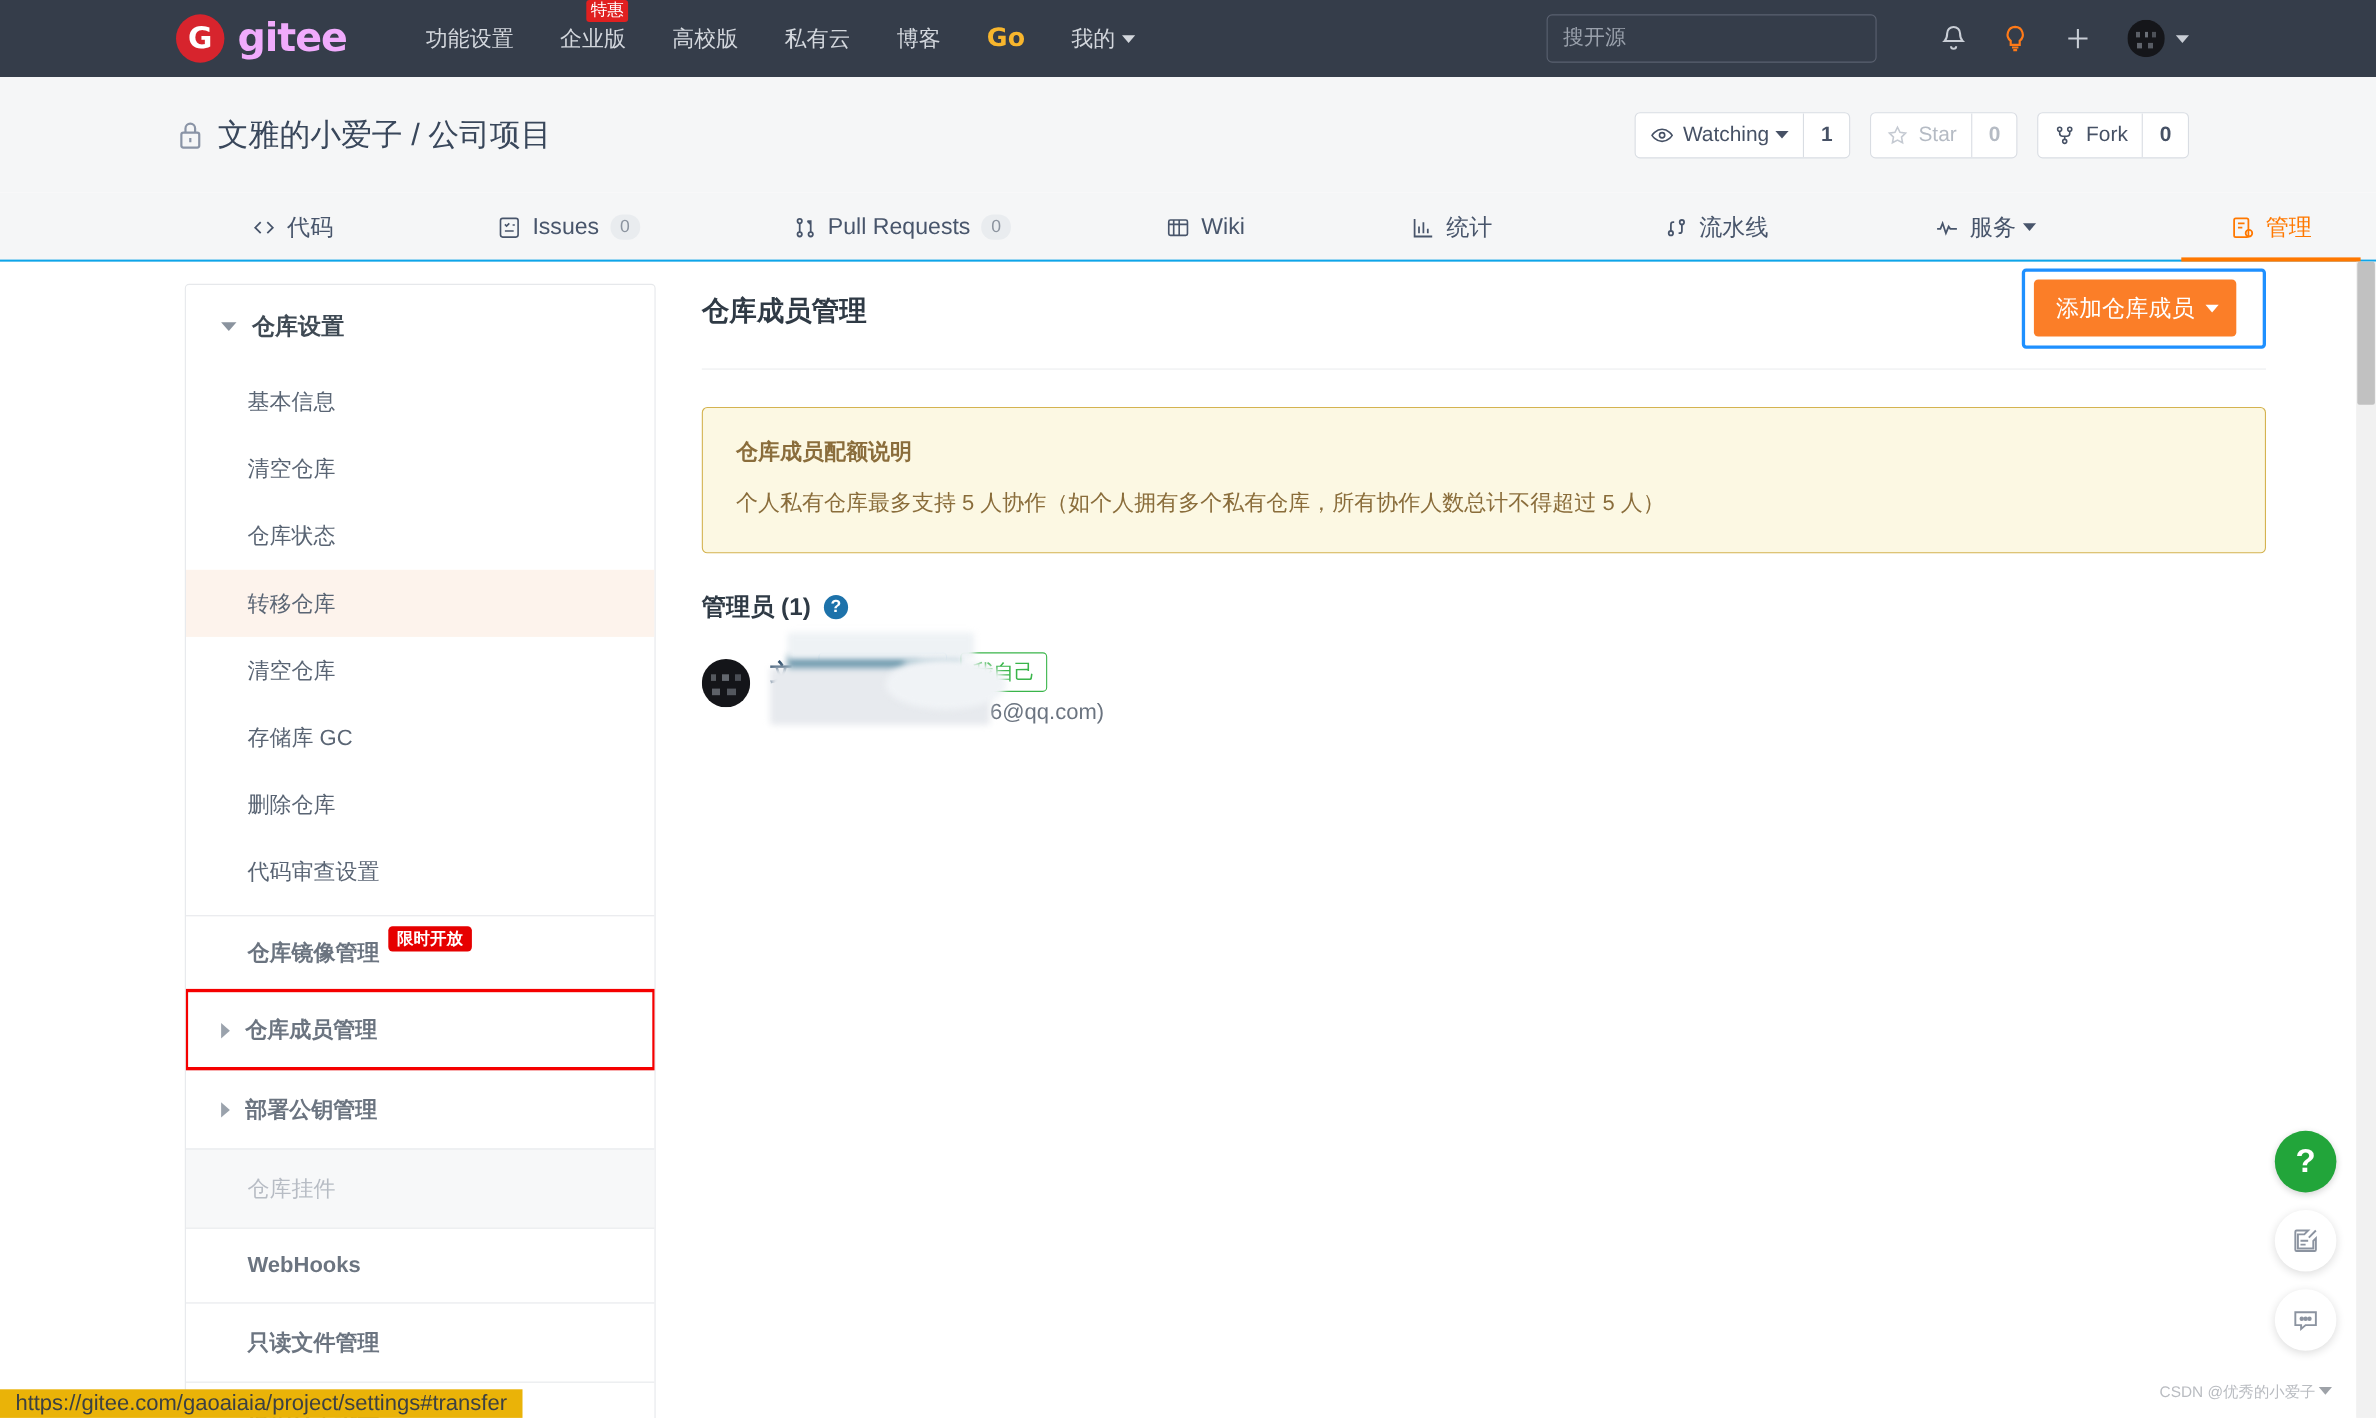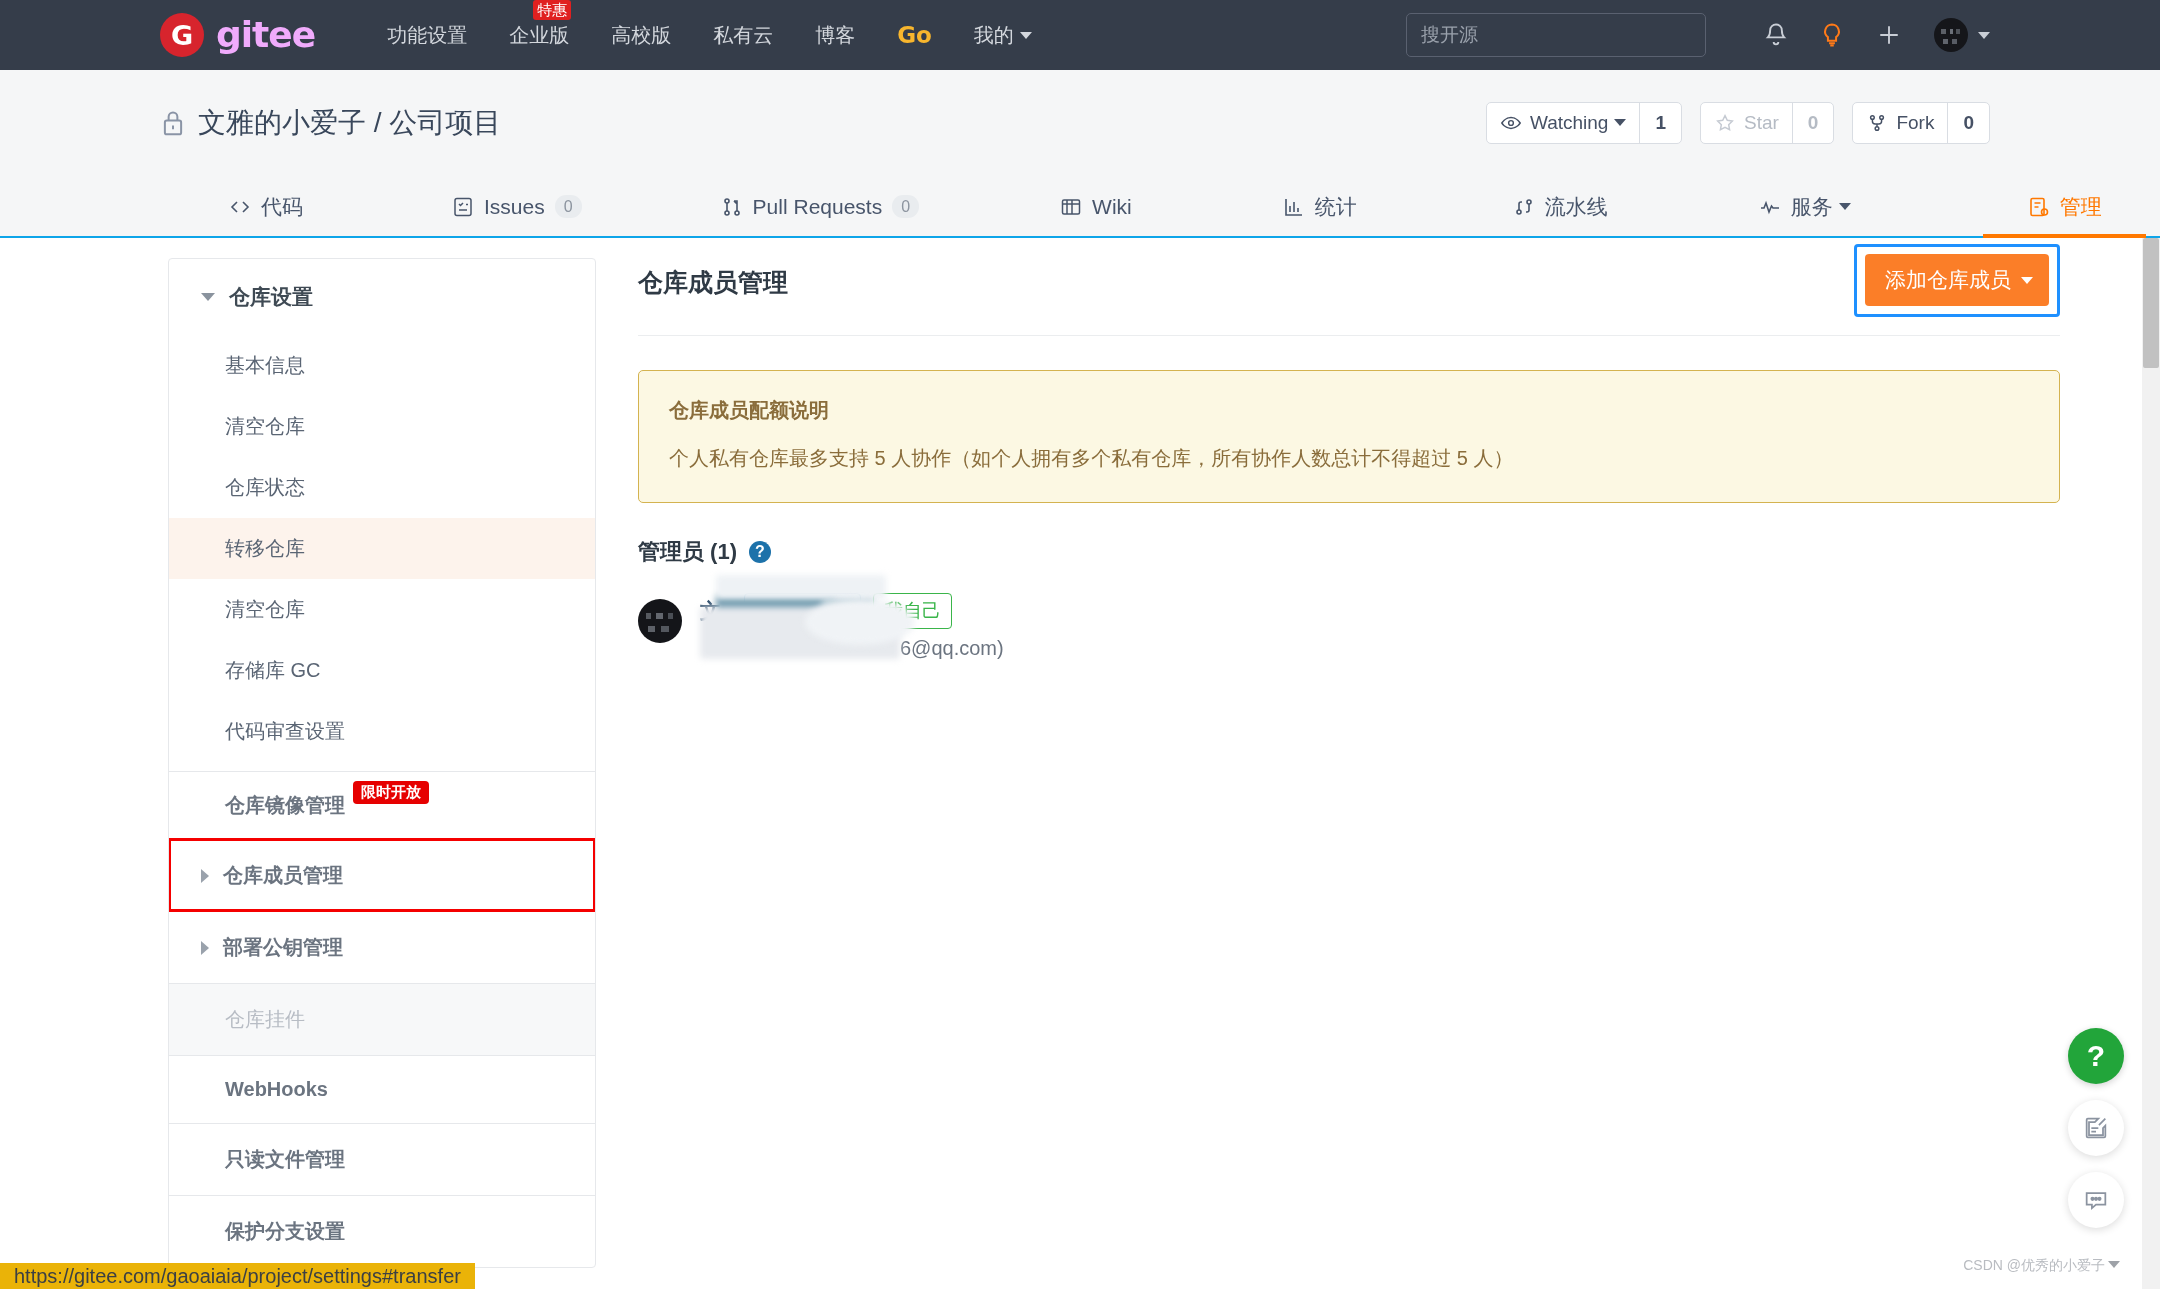--- a/index.html
+++ b/index.html
@@ -159,21 +159,21 @@
   }
 
   
   .main { position: absolute; left: 638px; top: 20px; right: 100px; }
   .main-head {
     display: flex; align-items: flex-start; justify-content: space-between;
     border-bottom: 1px solid #ebedef; padding-bottom: 18px;
   }
   .page-title { font-size: 25px; font-weight: bold; color: #2f3a45; margin: 8px 0 0 0; }
   .add-member-box {
-    border: 3px solid #1e90ff; border-radius: 4px; padding: 7px 8px 8px 8px;
+    border: 3px solid #1e90ff; border-radius: 4px; padding: 7px 24px 8px 8px;
     margin-top: -14px;
   }
   .btn-orange {
     background: #fb7e28; color: #fff; font-size: 21px; border: none;
     border-radius: 4px; padding: 12px 16px 12px 20px; cursor: pointer;
     display: flex; align-items: center; white-space: nowrap;
     font-family: "Liberation Sans", sans-serif;
   }
   .alert-warn {
     margin-top: 34px; background: #fcf8e3; border: 1px solid #d4b350;
@@ -463,20 +463,23 @@
         <span>仓库状态</span>
       </div>
       <div class="side-item hovered">
         <span>转移仓库</span>
       </div>
       <div class="side-item">
         <span>清空仓库</span>
       </div>
       <div class="side-item">
         <span>存储库 GC</span>
+      </div>
+      <div class="side-item">
+        <span>删除仓库</span>
       </div>
       <div class="side-item" style="padding-bottom:26px">
         <span>代码审查设置</span>
       </div>
 
       <div class="side-item bold sep-top" style="padding:20px 0 20px 56px">
         <span>仓库镜像管理</span>
         <span class="limited-badge">限时开放</span>
       </div>
 

